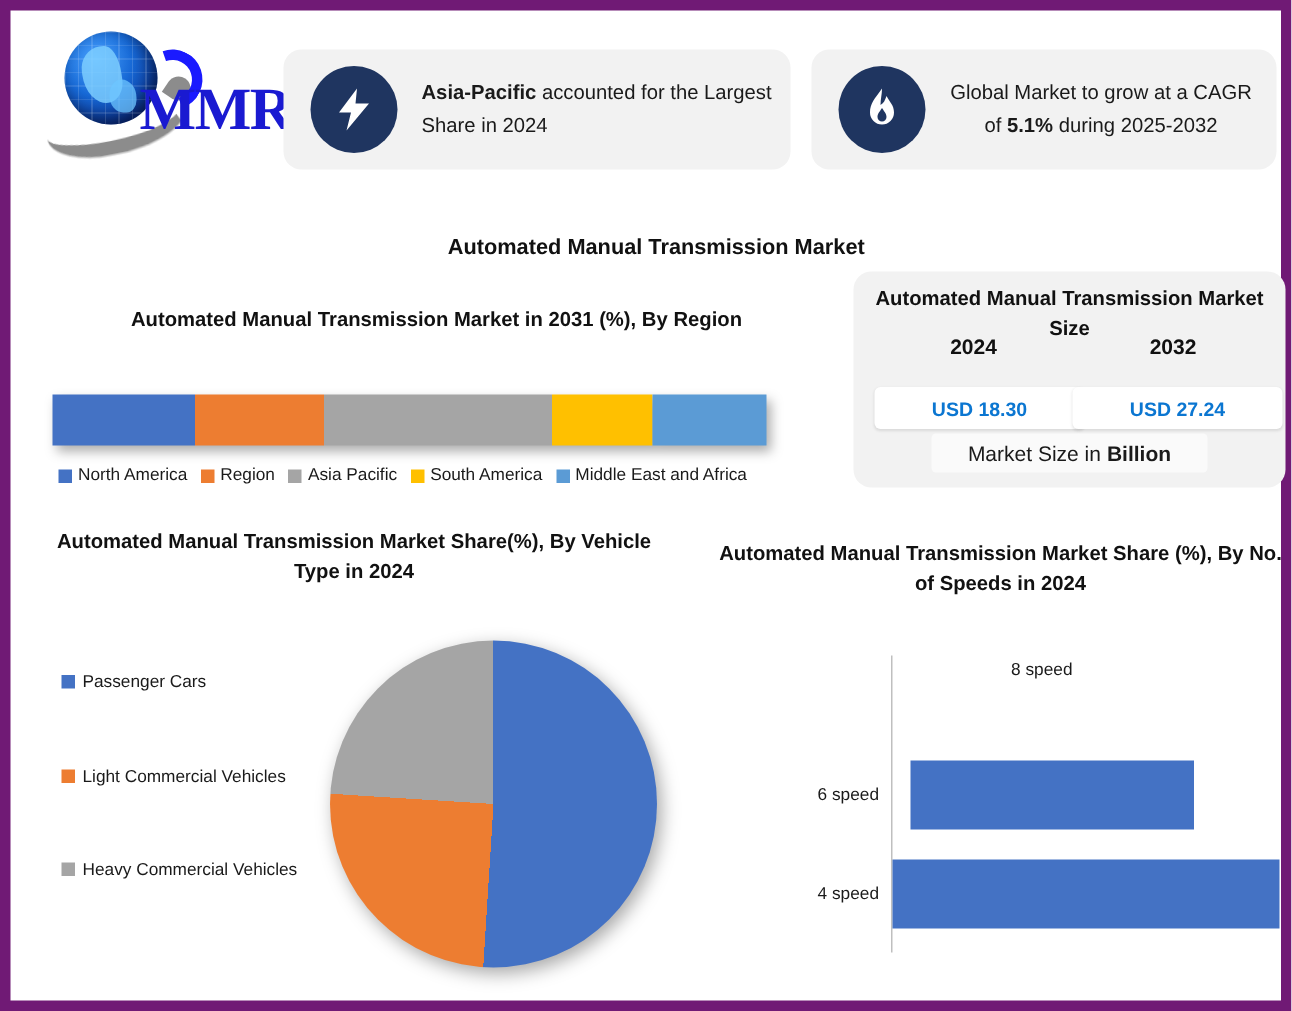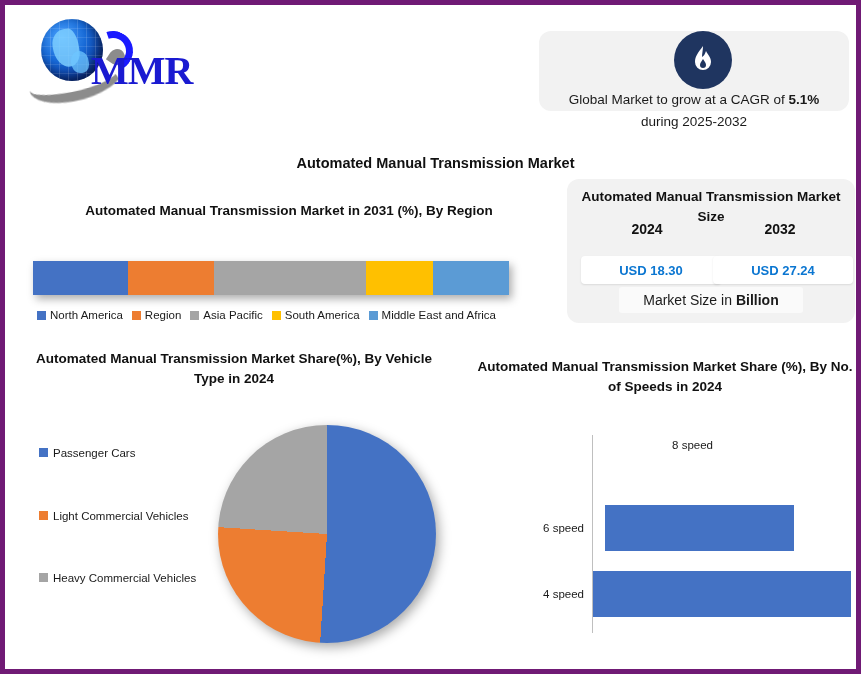--- a/index.html
+++ b/index.html
@@ -5,21 +5,21 @@
   html,body{margin:0;padding:0;background:#ffffff;}
   body{
     width:861px;height:674px;overflow:hidden;
     font-family:"Liberation Sans", sans-serif;
     color:#111111;
   }
   #canvas{
     position:relative;
     width:861px;height:674px;
     box-sizing:border-box;
-    border:5px solid #701a75;
+    border:7px solid #701a75;
     background:#ffffff;
   }
 
   
   #header{
     position:absolute;left:0;top:0;width:861px;height:140px;
   }
   #logo{
     position:absolute;left:18px;top:8px;width:160px;height:85px;
   }
@@ -56,21 +56,21 @@
     font-family:"Liberation Serif", serif;
     font-size:40px;font-weight:bold;color:#1a1ad1;letter-spacing:-1px;
   }
 
   .badge{
     position:absolute;top:26px;height:80px;
     background:#f2f2f2;border-radius:12px;
     display:flex;align-items:center;
   }
   #badge1{left:182px;width:338px;}
-  #badge2{left:534px;width:310px;flex-direction:column;}
+  #badge2{left:534px;width:310px;}
   .badge-icon{
     flex:0 0 auto;margin-left:18px;
     width:58px;height:58px;border-radius:50%;
     background:#1f3560;
     display:flex;align-items:center;justify-content:center;
   }
   .badge-icon svg{display:block;}
   .badge-text{
     flex:1 1 auto;padding:0 12px;
     font-size:13.5px;line-height:1.62;color:#1a1a1a;
@@ -184,20 +184,30 @@
         <div class="mer"></div>
           <div class="land"></div>
           <div class="land2"></div>
       </div>
       <div id="swoosh"></div>
       <div id="swoosh-tip"></div>
       <div id="hook"></div>
       <div id="mmr-text">MMR</div>
     </div>
 
+    <div class="badge" id="badge1">
+      <div class="badge-icon">
+        <svg width="26" height="30" viewBox="0 0 26 30">
+          <polygon points="15,1 3,17 11,17 8,29 23,11 14,11" fill="#ffffff"></polygon>
+        </svg>
+      </div>
+      <div class="badge-text">
+        <b>Asia-Pacific</b><span> accounted for the Largest Share in 2024</span>
+      </div>
+    </div>
 
     <div class="badge" id="badge2">
       <div class="badge-icon">
         <svg width="24" height="30" viewBox="0 0 24 30">
           <path d="M12 1 C7 8 4 11 4 17 a8 8 0 0 0 16 0 c0-5-3-7-5-11 -1 3-2 5-4 6 0-4 1-7 1-11z" fill="#ffffff"></path>
           <path d="M12 14 c-2 3-3 4-3 6 a3 3 0 0 0 6 0 c0-2-1-3-3-6z" fill="#1f3560"></path>
         </svg>
       </div>
       <div class="badge-text">
         <span>Global Market to grow at a CAGR of </span><b>5.1%</b><span> during 2025-2032</span>

